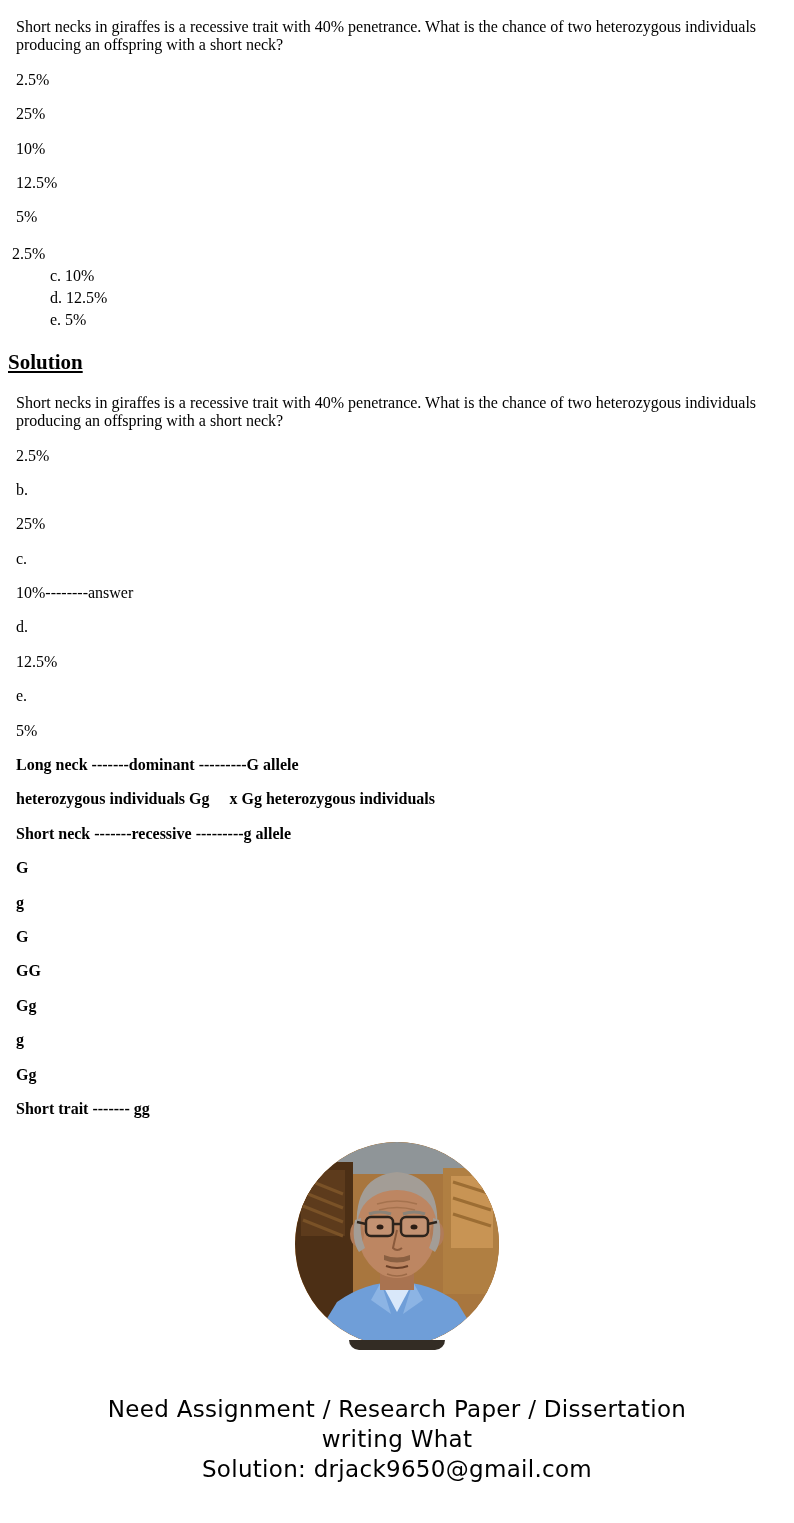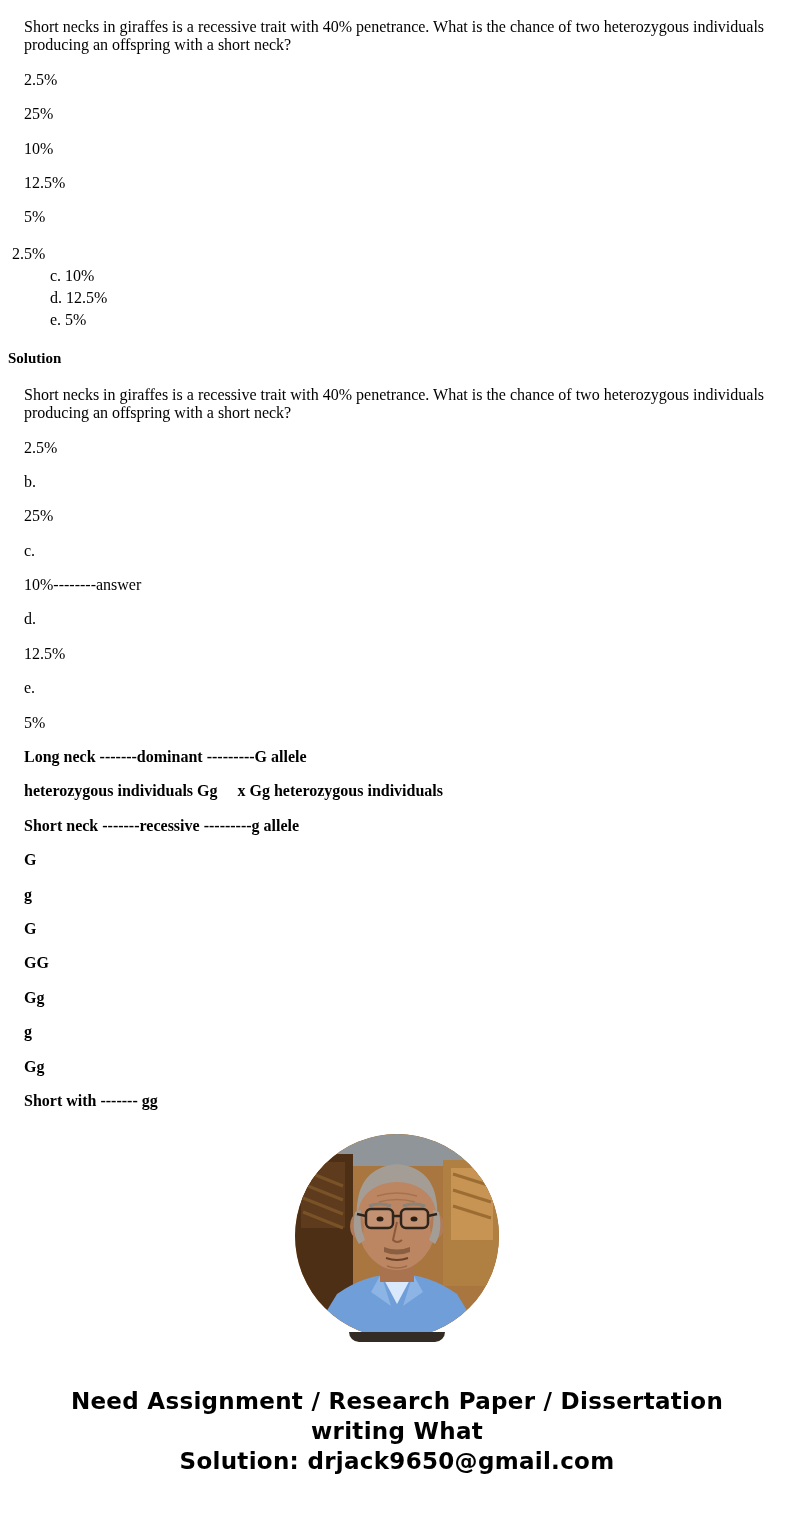--- a/index.html
+++ b/index.html
@@ -6,31 +6,32 @@
   html, body { margin: 0; padding: 0; background: #ffffff; }
   body {
     width: 794px;
     min-height: 1523px;
     font-family: "Liberation Serif", serif;
     font-size: 16px;
     color: #000000;
   }
   .page { padding: 2px 8px 0 8px; }
 
-  p { margin: 16px 16px; line-height: 1.15; white-space: pre-wrap; }
+  p { margin: 16px 8px; line-height: 1.15; white-space: pre-wrap; }
 
   .choice-block { margin: 16px 0; line-height: 22px; }
   .choice-first { padding-left: 4px; }
   .choice-lettered { padding-left: 42px; }
 
   h3.solution-heading {
-    font-size: 15px;
+    font-size: 21px;
     font-weight: bold;
     margin: 19px 0;
     font-family: "Liberation Serif", serif;
+    text-decoration: underline;
   }
 
   .bold-line { font-weight: bold; }
 
   .avatar-wrap {
     margin-top: 24px;
     display: flex;
     flex-direction: column;
     align-items: center;
   }
@@ -47,21 +48,21 @@
     height: 10px;
     background: #332c24;
     margin-top: -6px;
     border-radius: 0 0 10px 10px;
   }
 
   .footer {
     margin-top: 44px;
     text-align: center;
     font-family: "DejaVu Sans", sans-serif;
-    font-weight: bold;
+    font-weight: normal;
     font-size: 23px;
     line-height: 30px;
     letter-spacing: 0.3px;
     color: #000000;
   }
 </style>
 </head>
 <body>
 
 <div class="page">
@@ -98,21 +99,21 @@
   <p class="bold-line">Long neck -------dominant ---------G allele</p>
   <p class="bold-line">heterozygous individuals Gg     x Gg heterozygous individuals</p>
   <p class="bold-line">Short neck -------recessive ---------g allele</p>
   <p class="bold-line">G</p>
   <p class="bold-line">g</p>
   <p class="bold-line">G</p>
   <p class="bold-line">GG</p>
   <p class="bold-line">Gg</p>
   <p class="bold-line">g</p>
   <p class="bold-line">Gg</p>
-  <p class="bold-line">Short with ------- gg</p>
+  <p class="bold-line">Short trait ------- gg</p>
 
   <div class="avatar-wrap">
     <div class="avatar">
       <svg width="204" height="204" viewBox="0 0 204 204">
         <defs>
           <clipPath id="avclip">
               <circle cx="102" cy="102" r="102"></circle>
             </clipPath>
         </defs>
         <g clip-path="url(#avclip)">

